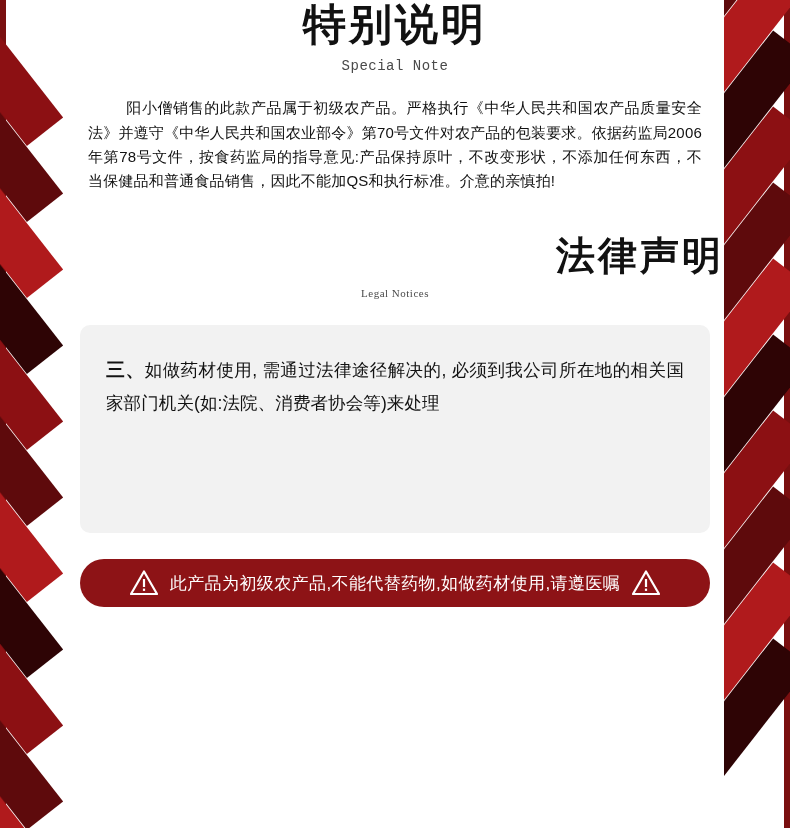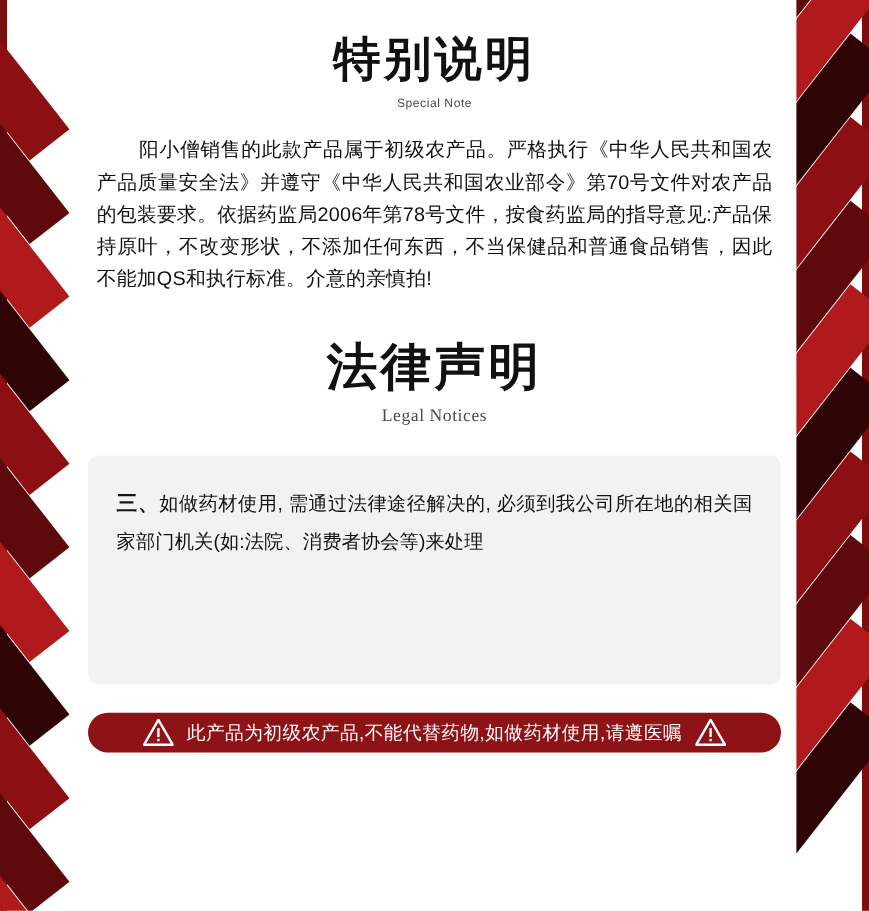--- a/index.html
+++ b/index.html
@@ -63,55 +63,54 @@
   .title-block {
     text-align: center;
   }
   .main-title {
     font-family: "Liberation Serif", "DejaVu Serif", serif;
     font-weight: bold;
     font-size: 43px;
     letter-spacing: 3px;
     color: #111111;
     margin: 0;
-    padding-top: 30px;
     line-height: 1.15;
   }
   .sub-title {
-    font-family: Liberation Sans, sans-serif;
-    font-size: 11px;
+    font-family: Liberation Mono, monospace;
+    font-size: 14px;
     color: #4a4a4a;
     letter-spacing: 0.5px;
     margin-top: 9px;
   }
 
   .note-body {
     margin: 22px 22px 0 22px;
-    font-size: 18px;
+    font-size: 15px;
     line-height: 1.62;
     color: #111111;
     text-align: justify;
     letter-spacing: 0.2px;
   }
   .note-body .indent { display: inline-block; width: 38px; }
 
   .legal-title-wrap { margin-top: 40px; }
   .legal-title {
     font-family: "Liberation Serif", "DejaVu Serif", serif;
     font-weight: bold;
-    font-size: 46px;
+    font-size: 39px;
     letter-spacing: 3px;
     color: #111111;
     margin: 0;
     line-height: 1.15;
-    text-align: center;
+    text-align: right;
   }
   .legal-sub {
     font-family: "Liberation Serif", "DejaVu Serif", serif;
-    font-size: 16px;
+    font-size: 11px;
     color: #4a4a4a;
     letter-spacing: 0.5px;
     margin-top: 9px;
     text-align: center;
   }
 
   .legal-card {
     margin: 26px 14px 0 14px;
     background: #f2f2f2;
     border-radius: 10px;
@@ -128,21 +127,21 @@
   }
   .legal-item .num {
     font-weight: bold;
     font-size: 19px;
   }
 
   .warning-bar {
     margin: 26px 14px 0 14px;
     background: #8d1316;
     border-radius: 26px;
-    height: 36px;
+    height: 48px;
     display: flex;
     align-items: center;
     justify-content: center;
     gap: 12px;
     color: #ffffff;
   }
   .warning-text {
     font-size: 17px;
     letter-spacing: 0.4px;
     white-space: nowrap;

